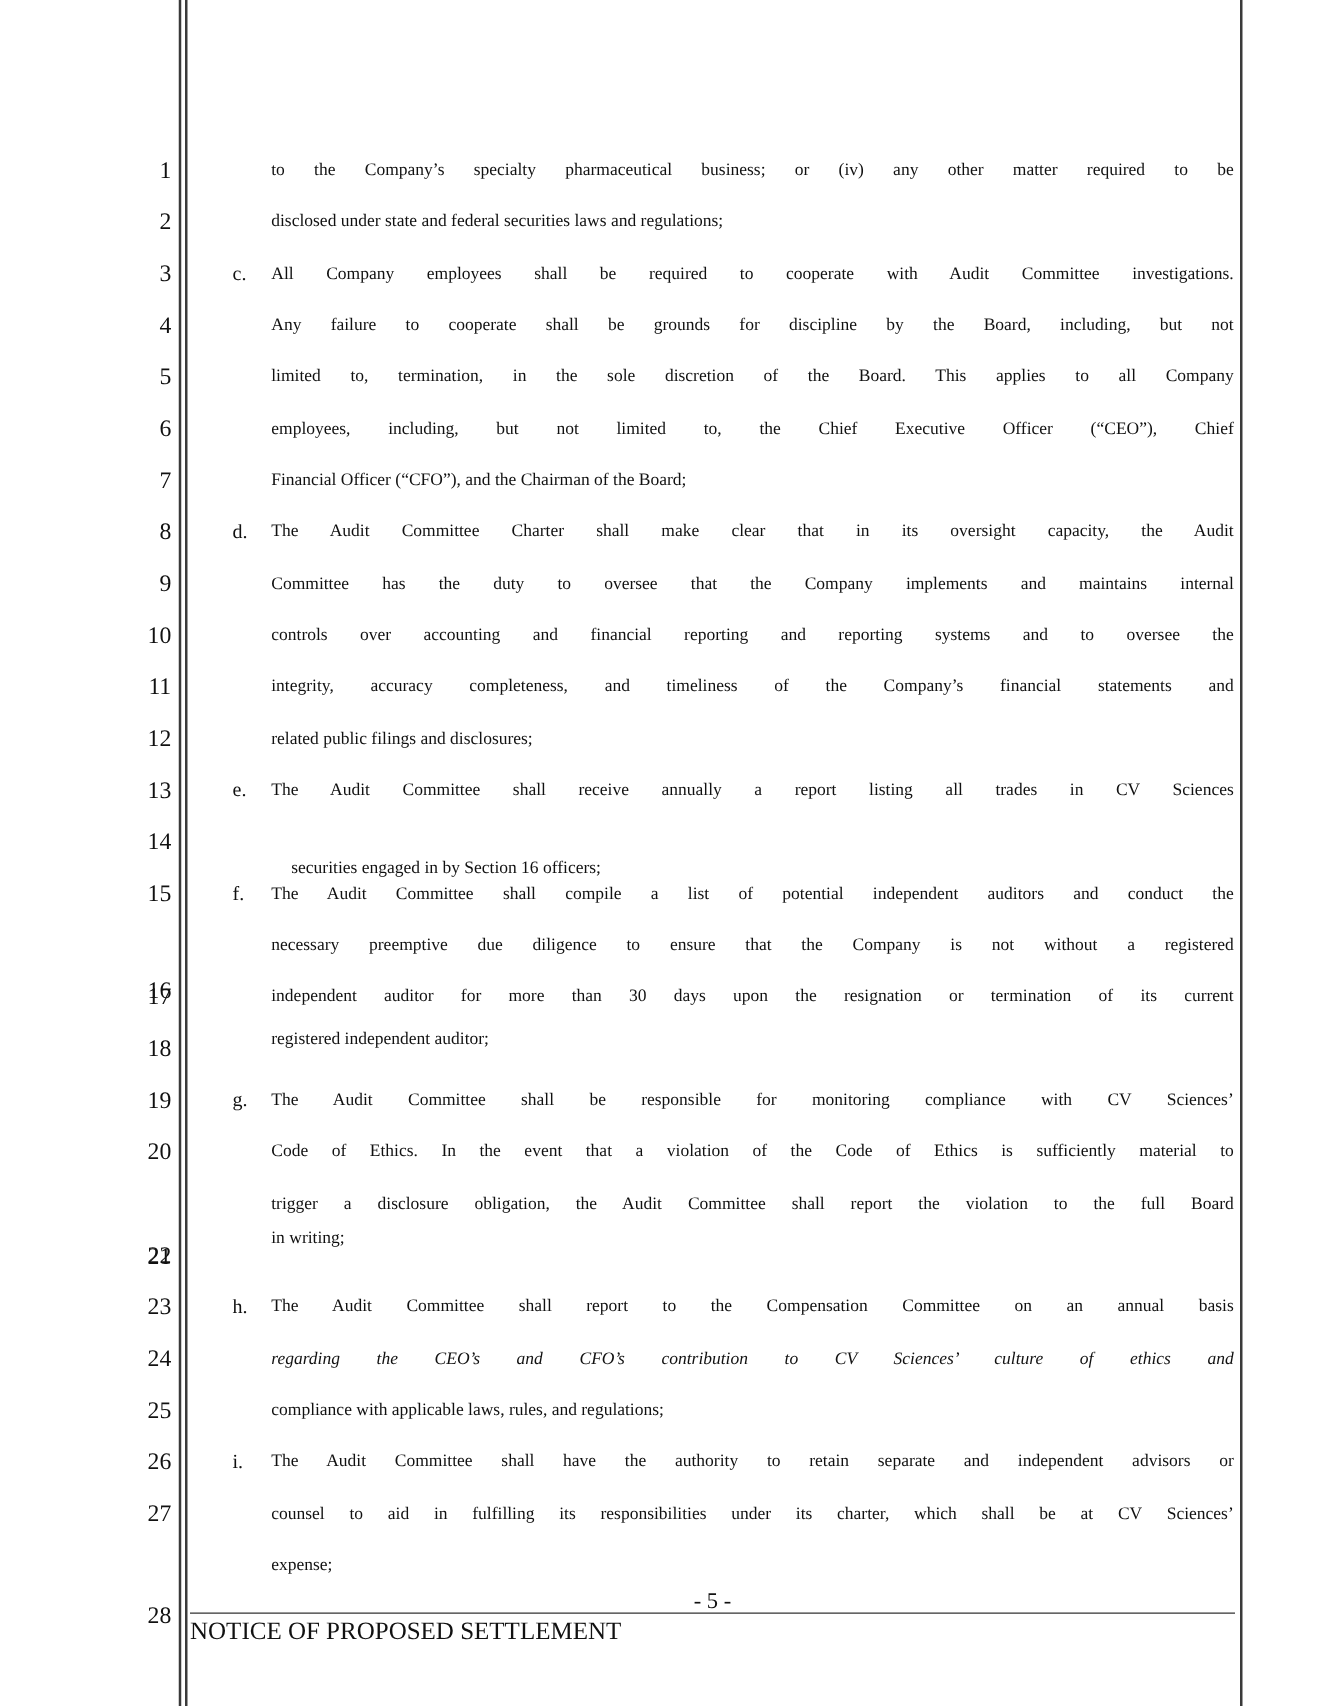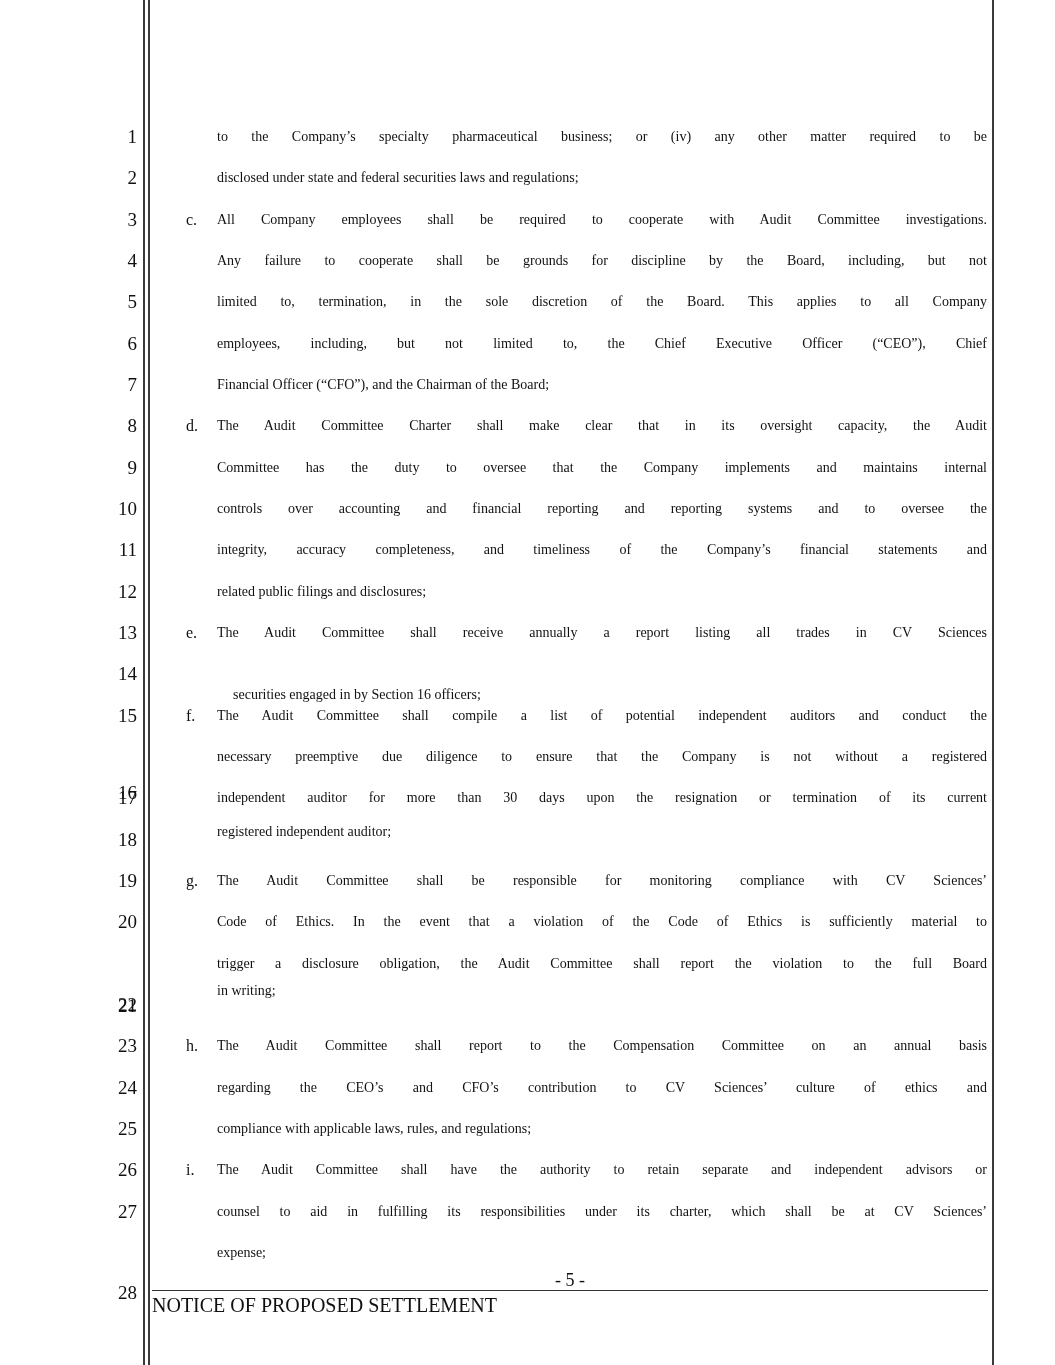--- a/index.html
+++ b/index.html
@@ -78,21 +78,21 @@
     <div class="row just" style="top: 746.95px;">necessary preemptive due diligence to ensure that the Company is not without a registered</div>
     <div class="row just" style="top: 788.28px;">independent auditor for more than 30 days upon the resignation or termination of its current</div>
     <div class="row" style="top: 822px;">registered independent auditor;</div>
     <div class="marker" style="top: 870.94px;">g.</div>
     <div class="row just" style="top: 870.94px;">The Audit Committee shall be responsible for monitoring compliance with CV Sciences’</div>
     <div class="row just" style="top: 912.27px;">Code of Ethics. In the event that a violation of the Code of Ethics is sufficiently material to</div>
     <div class="row just" style="top: 953.6px;">trigger a disclosure obligation, the Audit Committee shall report the violation to the full Board</div>
     <div class="row" style="top: 981px;">in writing;</div>
     <div class="marker" style="top: 1036.26px;">h.</div>
     <div class="row just" style="top: 1036.26px;">The Audit Committee shall report to the Compensation Committee on an annual basis</div>
-    <div class="row just" style="top: 1077.59px;">regarding the CEO’s and CFO’s contribution to CV Sciences’ culture of ethics and</div>
+    <div class="row just" style="top: 1077.59px; font-style: italic;">regarding the CEO’s and CFO’s contribution to CV Sciences’ culture of ethics and</div>
     <div class="row" style="top: 1118.92px;">compliance with applicable laws, rules, and regulations;</div>
     <div class="marker" style="top: 1160.25px;">i.</div>
     <div class="row just" style="top: 1160.25px;">The Audit Committee shall have the authority to retain separate and independent advisors or</div>
     <div class="row just" style="top: 1201.58px;">counsel to aid in fulfilling its responsibilities under its charter, which shall be at CV Sciences’</div>
     <div class="row" style="top: 1242.91px;">expense;</div>
   </div>
 
 <div class="pagenum">- 5 -</div>
 <div class="footrule"></div>
 <div class="foottitle">NOTICE OF PROPOSED SETTLEMENT</div>

